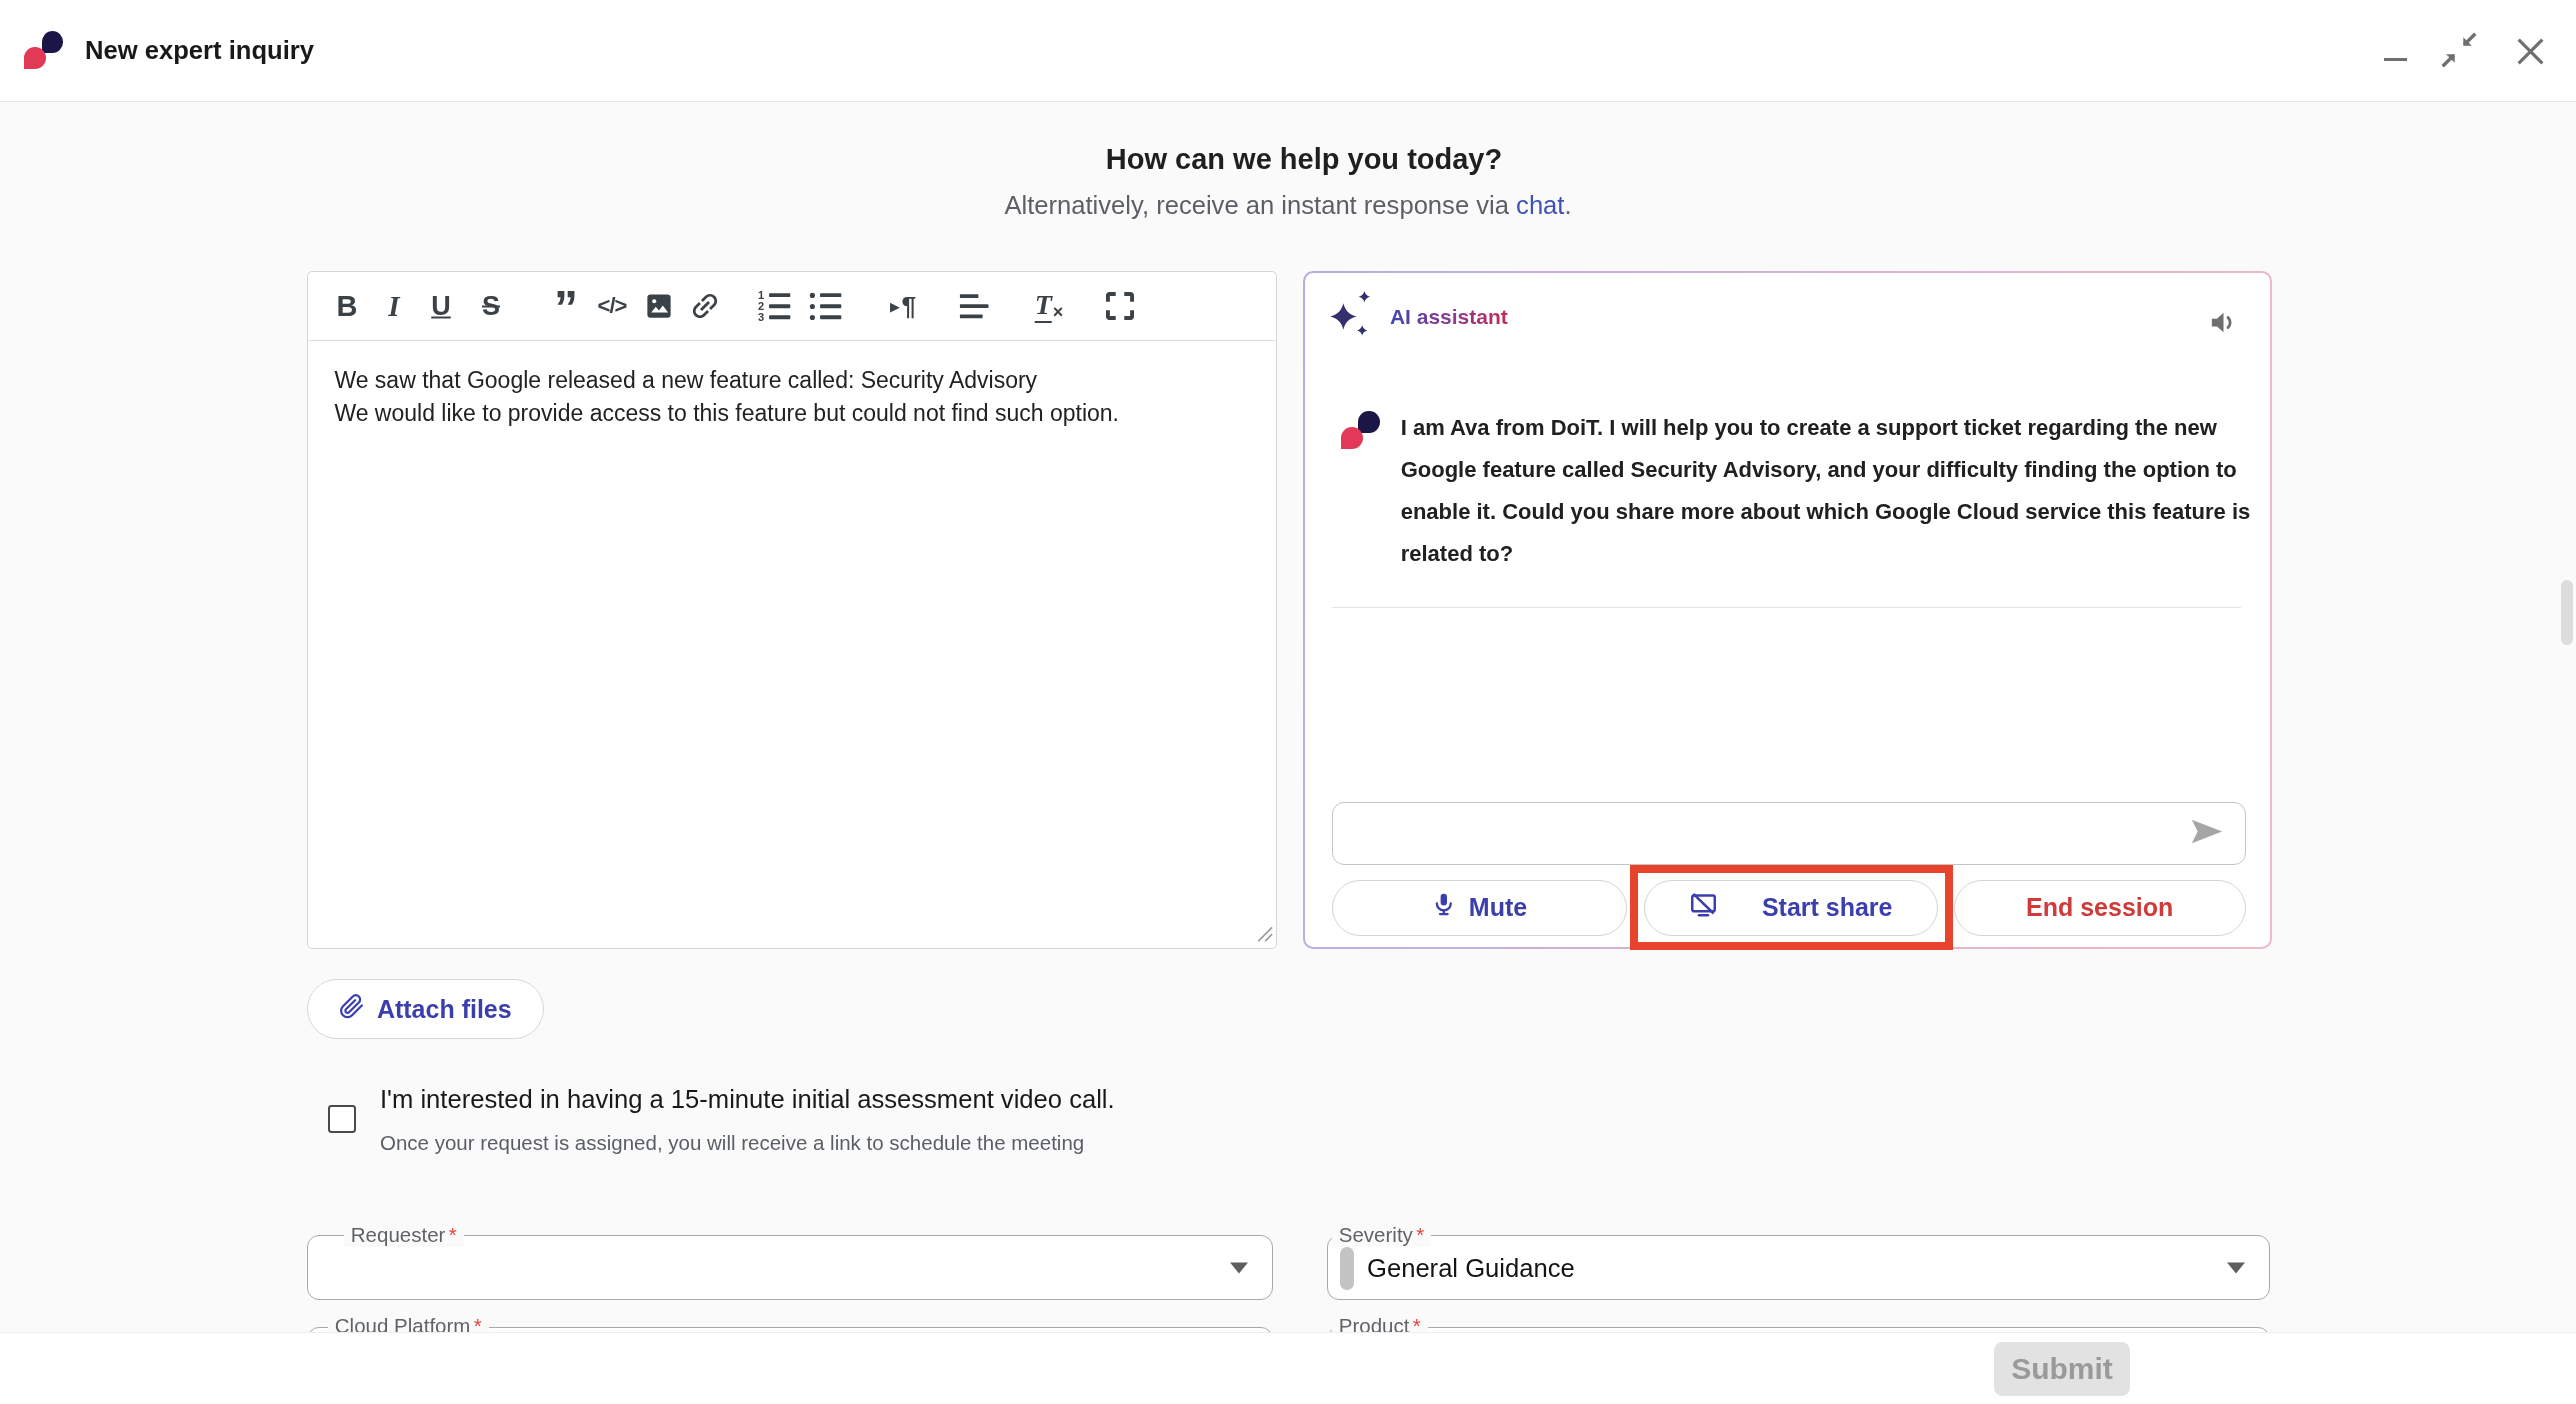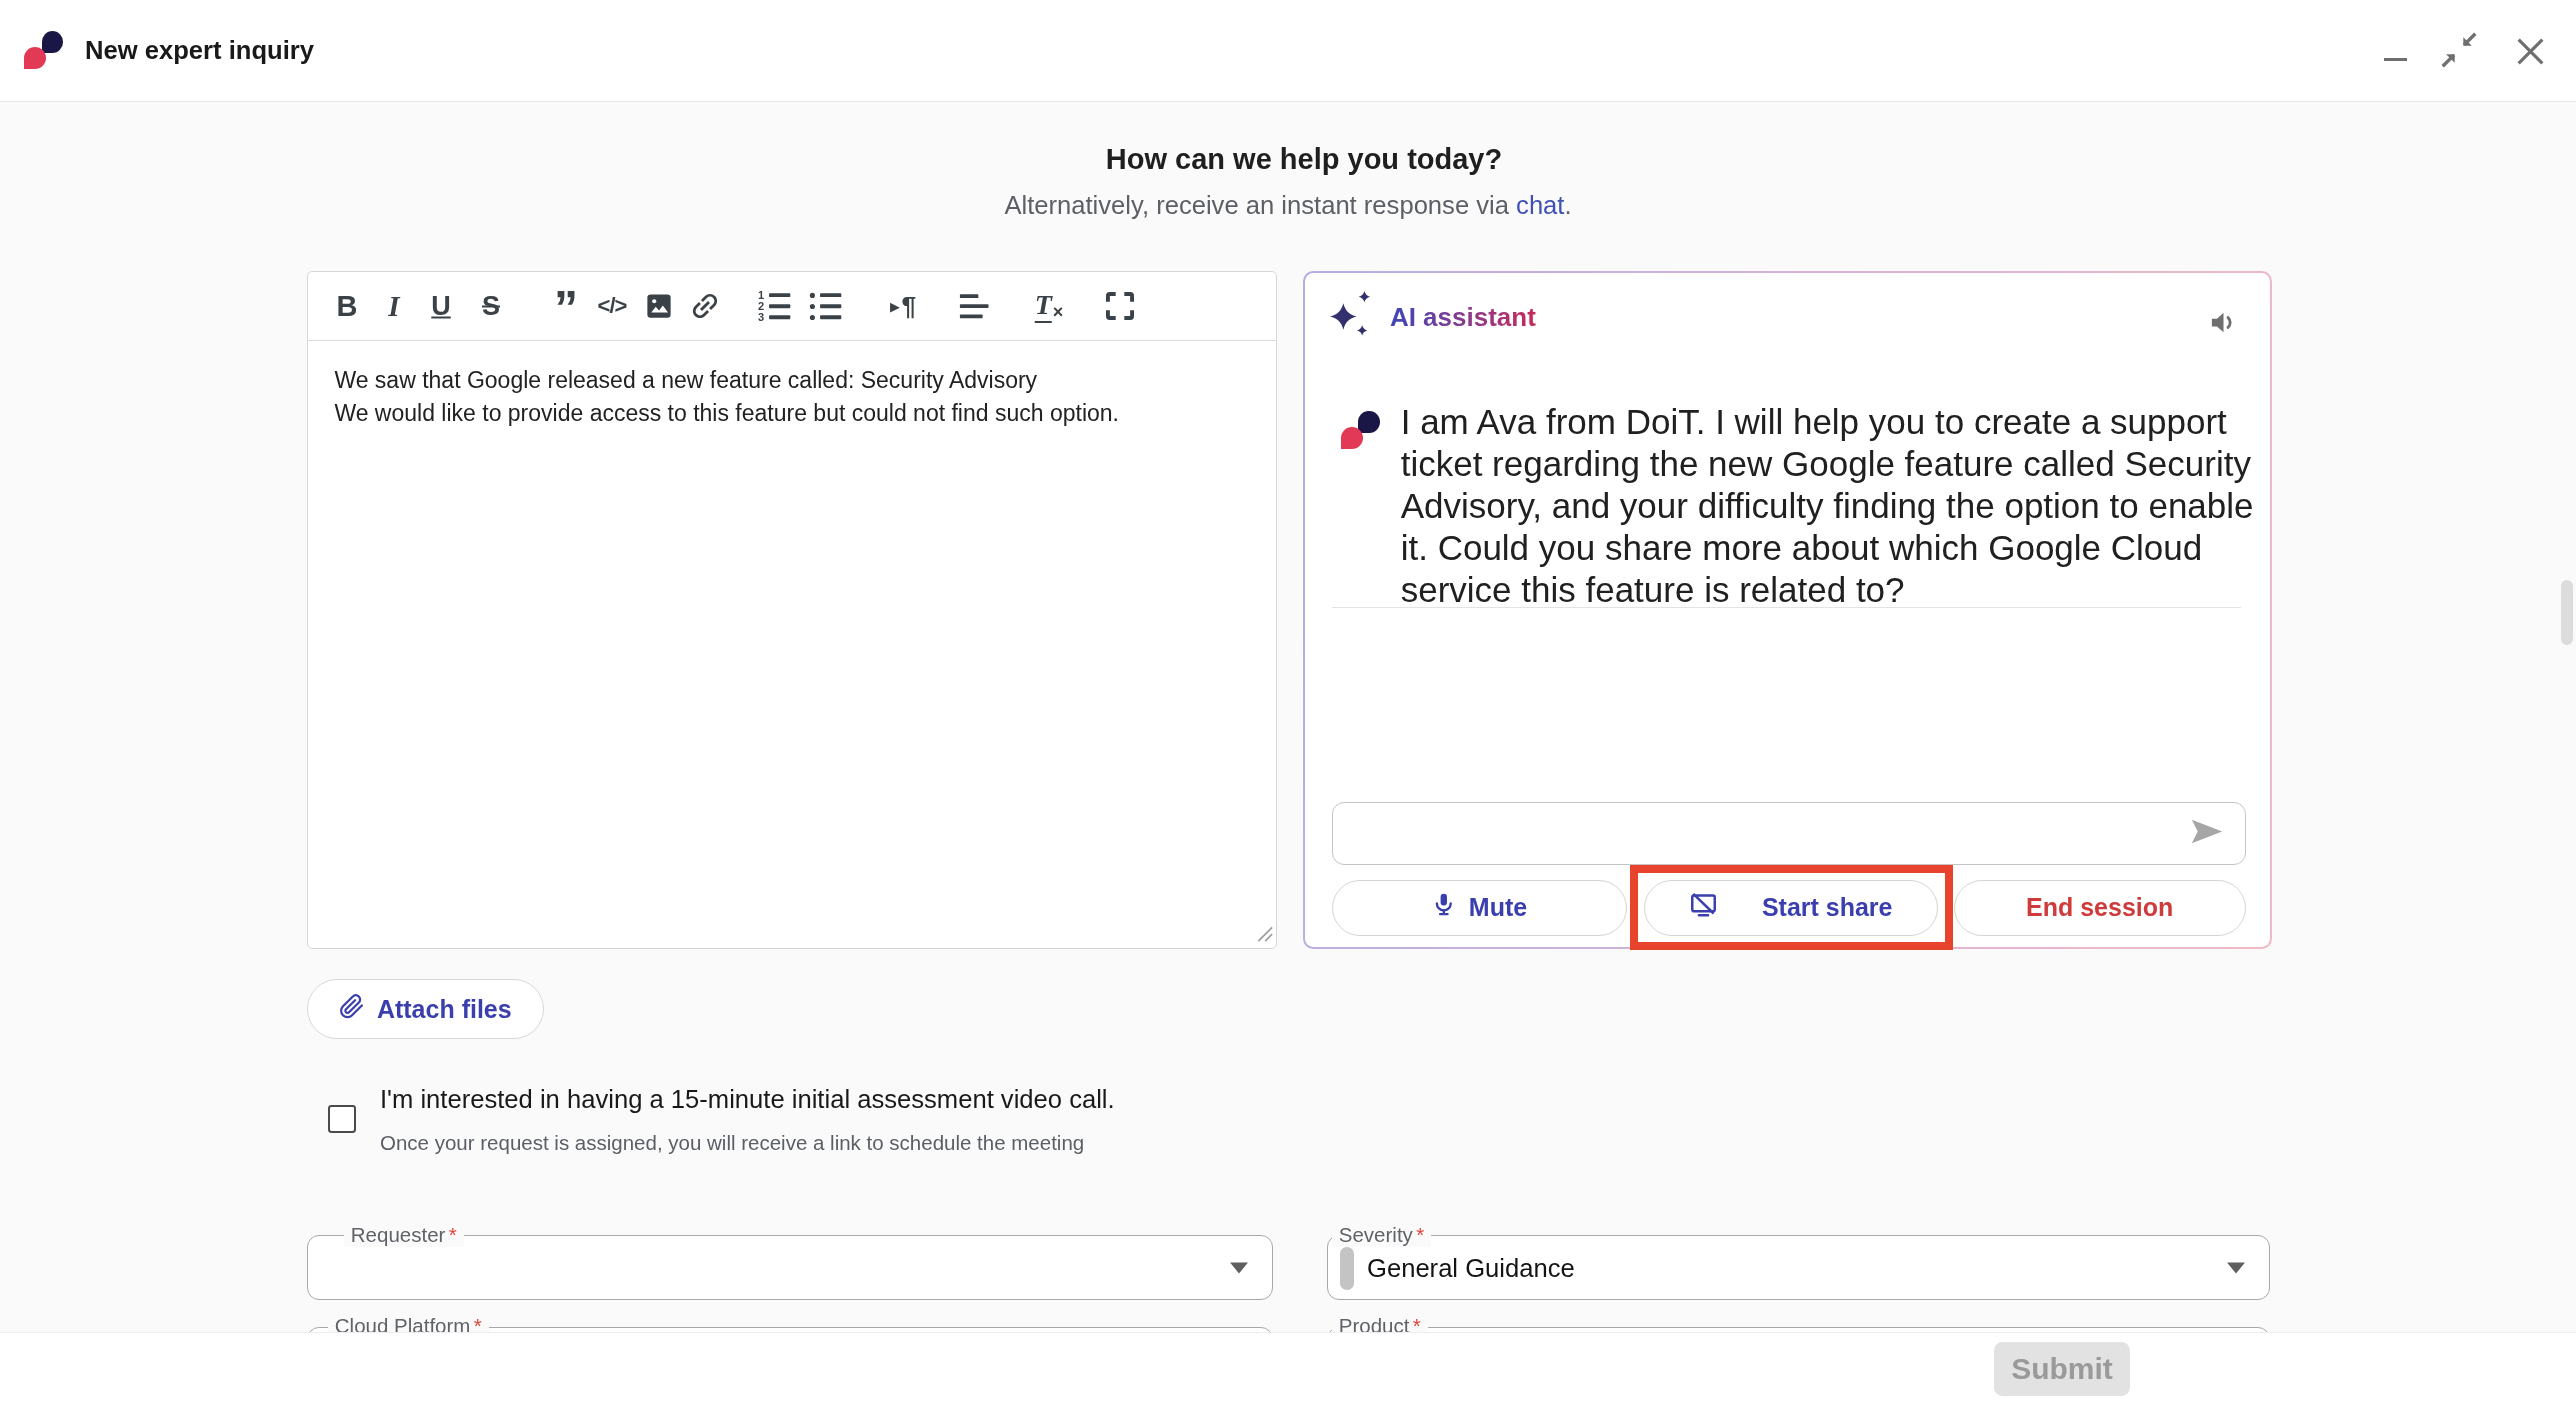--- a/index.html
+++ b/index.html
@@ -38,27 +38,27 @@
   .tb-dir .pil{font-size:26.4px;font-weight:600;}
   .tx-t{font-family:"Liberation Serif",serif;font-style:italic;font-weight:600;font-size:28px;border-bottom:2.6px solid #3a4248;}
   .tx-x{font-size:18px;font-weight:700;margin-left:0.9px;align-self:flex-end;}
   .editor-content{position:absolute;left:26.4px;top:92px;width:904px;font-size:23px;line-height:33px;color:#222;}
   .resize-handle{position:absolute;right:3.4px;bottom:3.4px;}
 
   
   .ai-border{left:1303px;top:271px;width:969px;height:678px;border-radius:10.2px;background:linear-gradient(100deg,#b5ade4 0%,#dab4d2 55%,#f1bac6 100%);padding:1.7px;box-sizing:border-box;}
   .ai-panel{position:relative;width:100%;height:100%;background:#fff;border-radius:8.5px;}
   .ai-head{position:absolute;left:25.6px;top:20.5px;display:flex;align-items:center;gap:13.6px;height:48px;}
-  .ai-title{font-size:26px;font-weight:700;color:#6b3fa0;}
+  .ai-title{font-size:21px;font-weight:700;color:#6b3fa0;}
   @supports (-webkit-background-clip:text) or (background-clip:text){
     .ai-title{background:linear-gradient(90deg,#3f46b5 0%,#8e3a8b 55%,#c62a58 100%);-webkit-background-clip:text;background-clip:text;color:transparent;}
   }
   .speaker{position:absolute;right:31px;top:34px;cursor:pointer;}
   .logo-avatar{position:absolute;left:36px;top:138px;}
-  .ai-msg{position:absolute;left:96px;top:128px;width:857px;font-size:35px;line-height:42px;color:#202020;}
+  .ai-msg{position:absolute;left:96px;top:134px;width:857px;font-size:22px;line-height:42px;color:#202020;font-weight:bold;}
   .ai-divider{position:absolute;left:27px;right:29px;top:334px;border-top:0.9px solid #e3e3e3;}
   .ai-input{position:absolute;left:27px;top:529px;width:914px;height:63px;border:1.7px solid #c4c4c4;border-radius:12px;box-sizing:border-box;background:#fff;cursor:text;}
   .send{position:absolute;right:20.5px;top:50%;transform:translateY(-50%);cursor:pointer;}
   .ai-btn{position:absolute;top:607px;height:56px;background:#fff;border:1.7px solid #d4d4d4;border-radius:28px;box-sizing:border-box;display:flex;align-items:center;justify-content:center;gap:12px;font-size:25px;font-weight:600;color:#3b3fae;cursor:pointer;}
   .btn-mute{left:27px;width:295px;}
   .btn-share{left:339px;width:294px;gap:44px;}
   .btn-end{left:649px;width:292px;color:#cf3a3a;}
   .annotation-box{position:absolute;left:325px;top:592px;width:323px;height:85px;border:8.5px solid #e8432d;box-sizing:border-box;}
 
   

